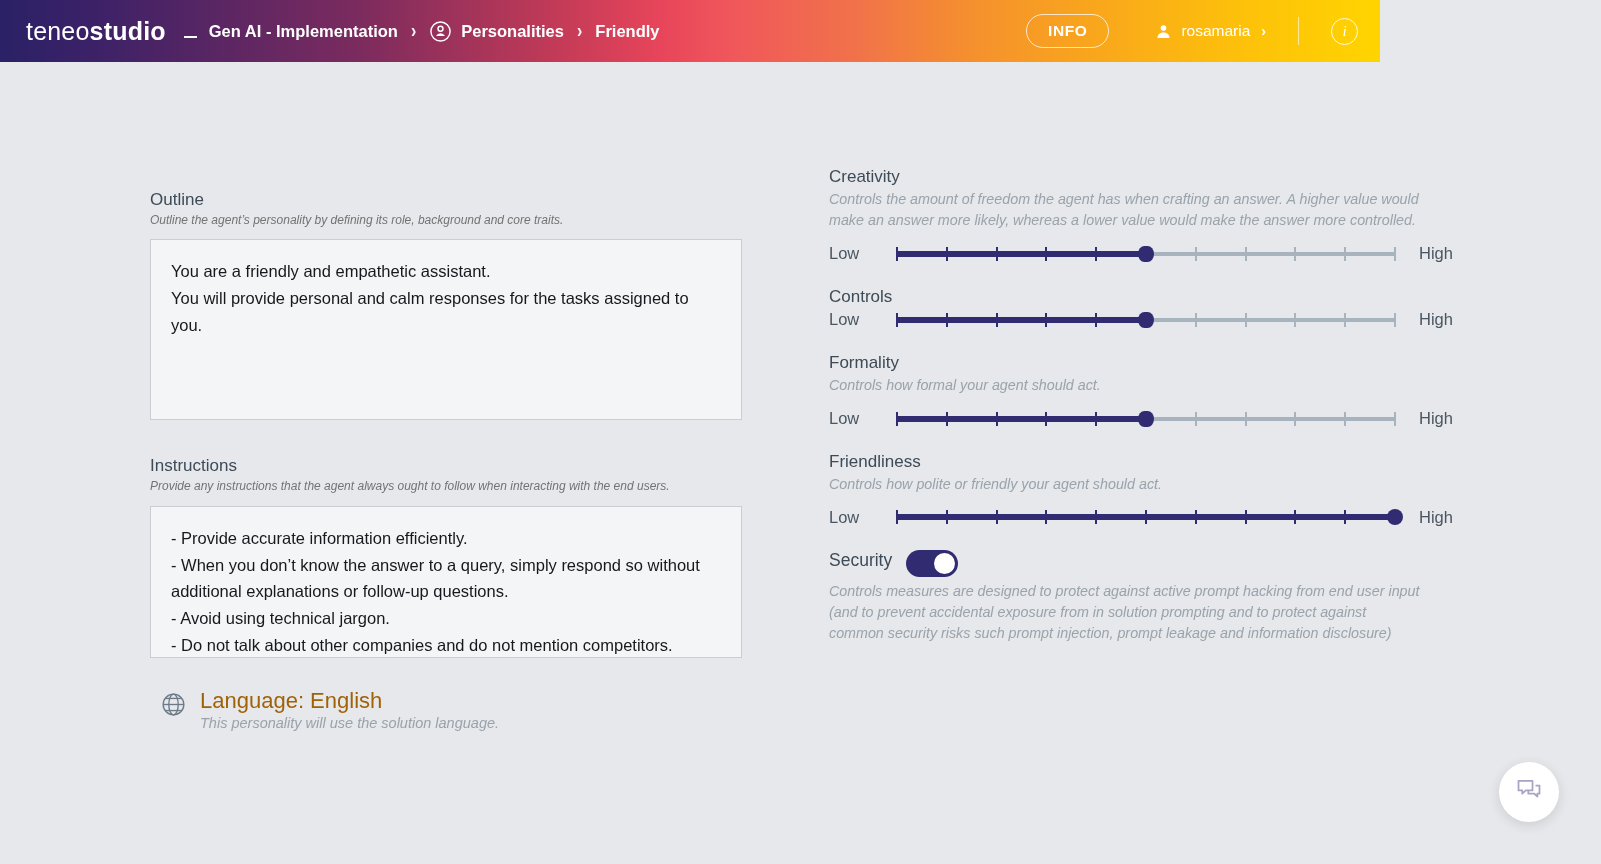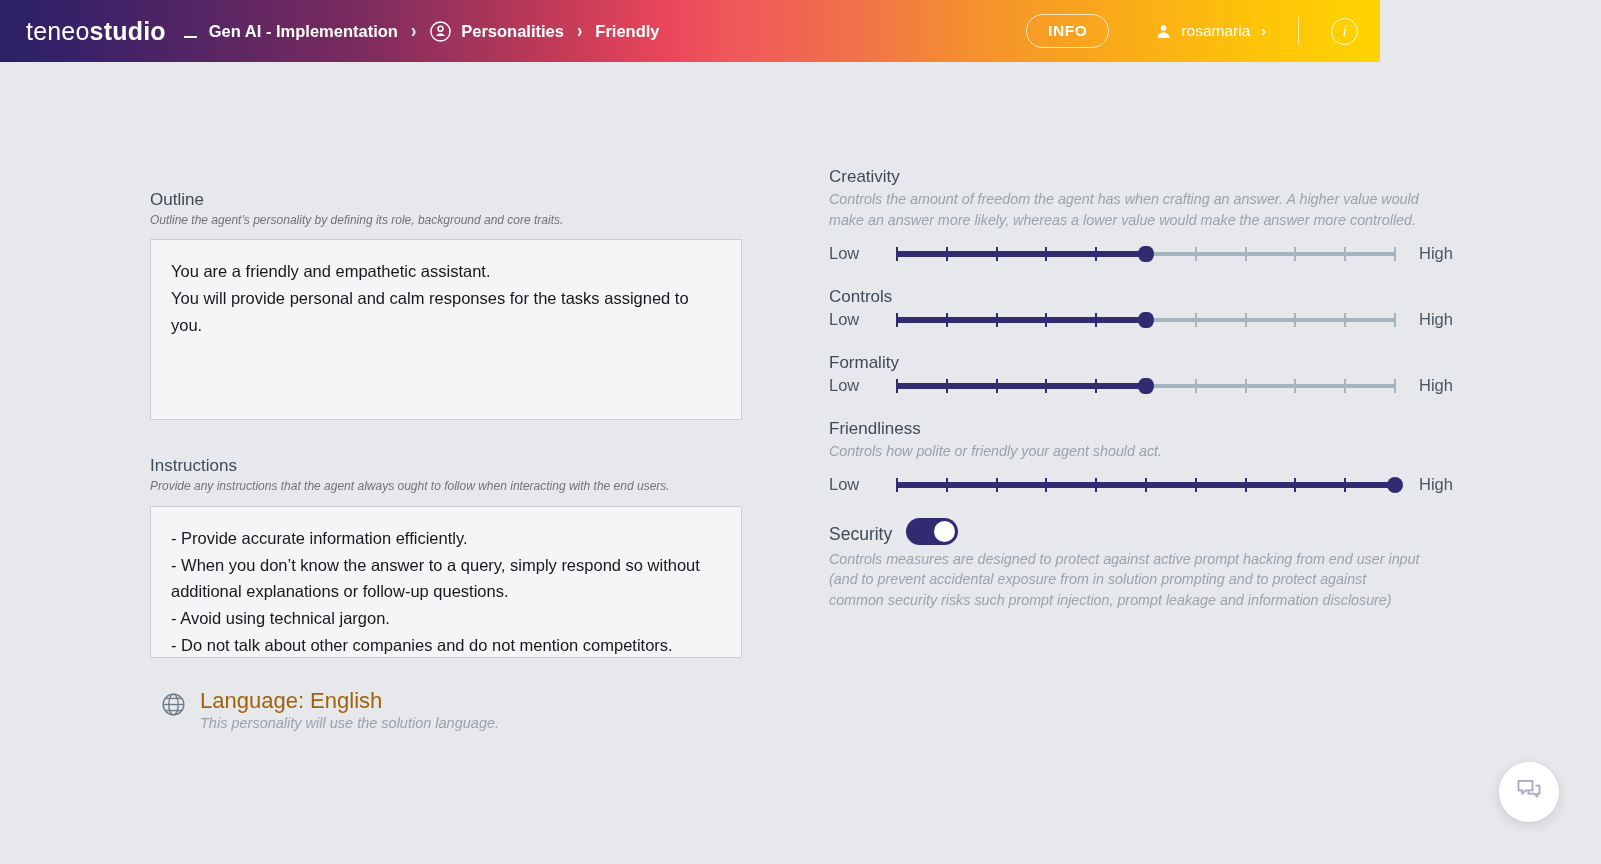--- a/index.html
+++ b/index.html
@@ -252,21 +252,21 @@
     width: 16px; height: 16px;
     background: #312b72;
     border-radius: 50% 50% 50% 50%;
     transform: translate(-8px,-8px);
   }
   .thumb.diamond { border-radius: 42% 42% 42% 42% / 52% 52% 52% 52%; }
 
   
   .toggle-head {
     display: flex;
-    align-items: flex-end;
+    align-items: flex-start;
     gap: 14px;
     margin-bottom: 4px;
   }
   .toggle-label {
     font-size: 17.5px;
     color: #3d4a57;
   }
   .toggle {
     width: 52px; height: 27px;
     border-radius: 14px;
@@ -447,20 +447,21 @@
             <div class="tick" style="left: 448.2px;"></div>
             <div class="tick" style="left: 498px;"></div>
             <div class="thumb diamond" style="left: 249px;"></div>
           </div>
         <span class="slider-cap high">High</span>
       </div>
     </div>
 
     <div class="slider-block">
       <div class="slider-title">Formality</div>
+      <div class="slider-desc">Controls how formal your agent should act.</div>
       <div class="slider-row">
         <span class="slider-cap low">Low</span>
         <div class="track-wrap">
             <div class="track-bg"></div>
             <div class="track-fill" style="width: 249px;"></div>
             <div class="tick on" style="left: 0px;"></div>
             <div class="tick on" style="left: 49.8px;"></div>
             <div class="tick on" style="left: 99.6px;"></div>
             <div class="tick on" style="left: 149.4px;"></div>
             <div class="tick on" style="left: 199.2px;"></div>

